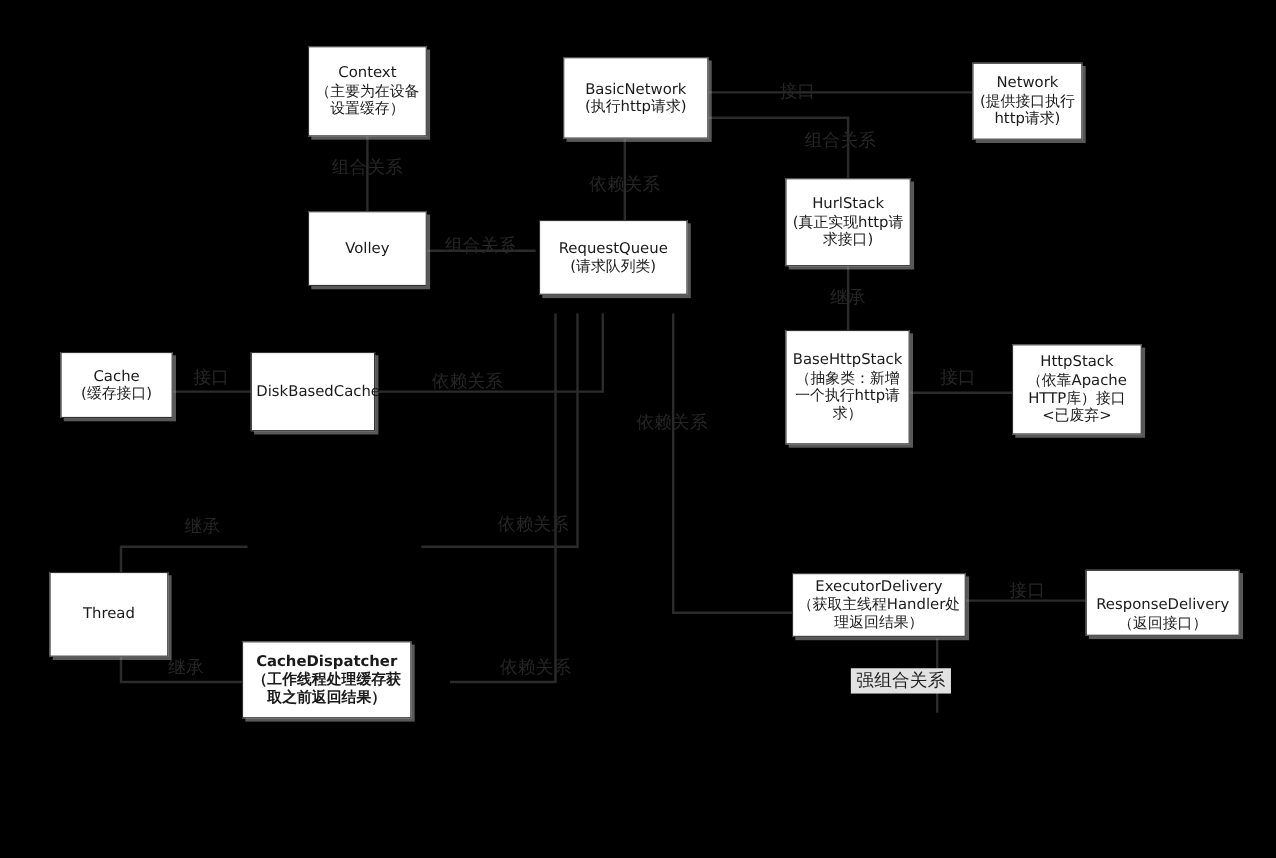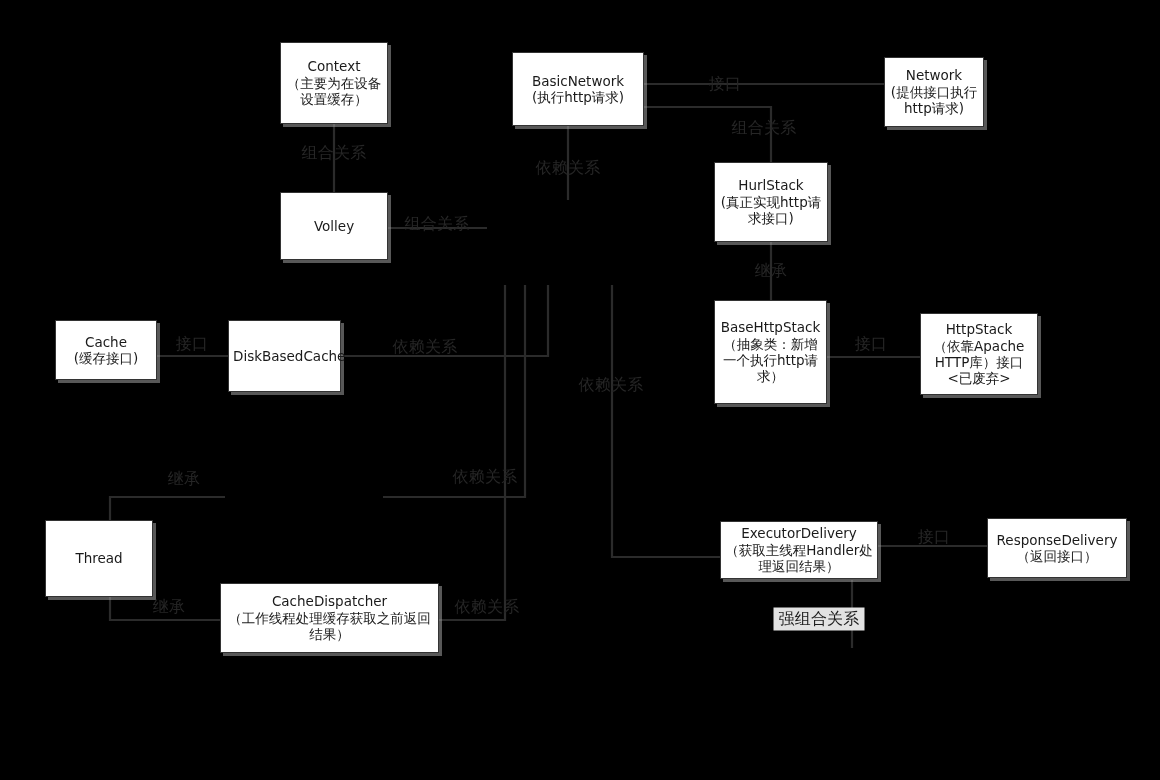--- a/index.html
+++ b/index.html
@@ -129,20 +129,24 @@
 
   <div class="node" style="left:714px; top:162px; width:114px; height:80px;">
     <span class="lbl">HurlStack
 (真正实现http请求接口)</span>
   </div>
 
   <div class="node" style="left:280px; top:192px; width:108px; height:68px;align-items:center;">
     <span class="lbl">Volley</span>
   </div>
 
+  <div class="node" style="left:490px; top:200px; width:135px; height:68px;">
+    <span class="lbl">RequestQueue
+(请求队列类)</span>
+  </div>
 
   <div class="node" style="left:55px; top:320px; width:102px; height:60px;">
     <span class="lbl">Cache
 (缓存接口)</span>
   </div>
 
   <div class="node" style="left:228px; top:320px; width:113px; height:72px;">
     <span class="lbl">DiskBasedCache</span>
   </div>
 
@@ -155,31 +159,31 @@
     <span class="lbl">HttpStack
 （依靠Apache HTTP库）接口
 &lt;已废弃&gt;</span>
   </div>
 
 
   <div class="node" style="left:45px; top:520px; width:108px; height:77px;">
     <span class="lbl">Thread</span>
   </div>
 
-  <div class="node" style="left:220px; top:583px; width:219px; height:70px;">
+  <div class="node" style="left:220px; top:583px; width:154px; height:70px;font-weight:bold;">
     <span class="lbl">CacheDispatcher
 （工作线程处理缓存获取之前返回结果）</span>
   </div>
 
   <div class="node" style="left:720px; top:521px; width:158px; height:58px;">
     <span class="lbl">ExecutorDelivery
 （获取主线程Handler处理返回结果）</span>
   </div>
 
-  <div class="node" style="left:987px; top:518px; width:140px; height:60px;">
+  <div class="node" style="left:987px; top:518px; width:140px; height:60px;align-items:flex-end;">
     <span class="lbl">ResponseDelivery
 （返回接口）</span>
   </div>
 
 
   <div class="edge-label" style="left:334px; top:153px;">组合关系</div>
 
   <div class="edge-label" style="left:437px; top:224px;">组合关系</div>
 
   <div class="edge-label" style="left:725px; top:84px;">接口</div>

